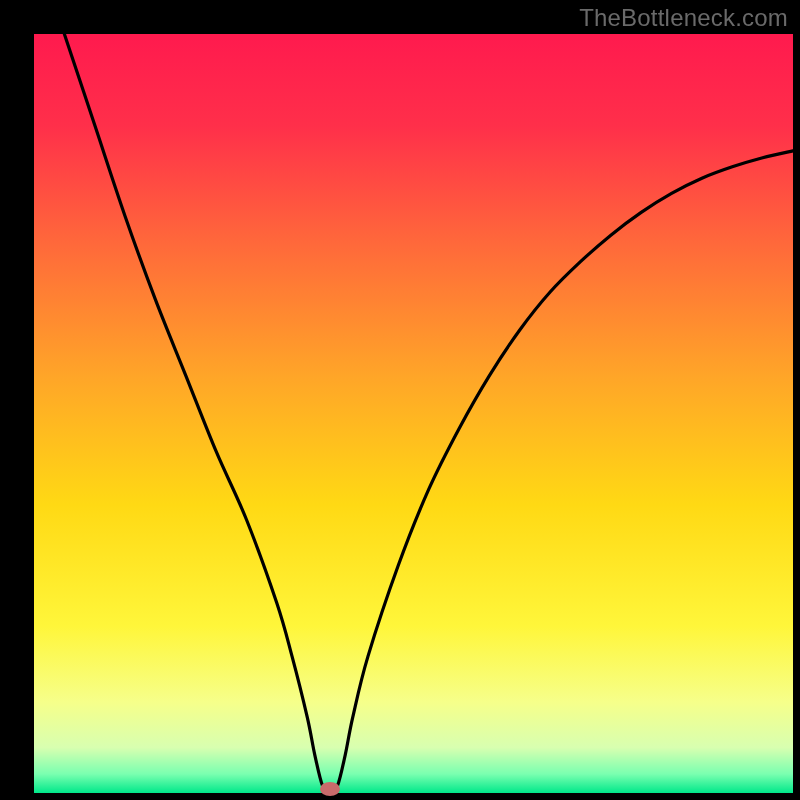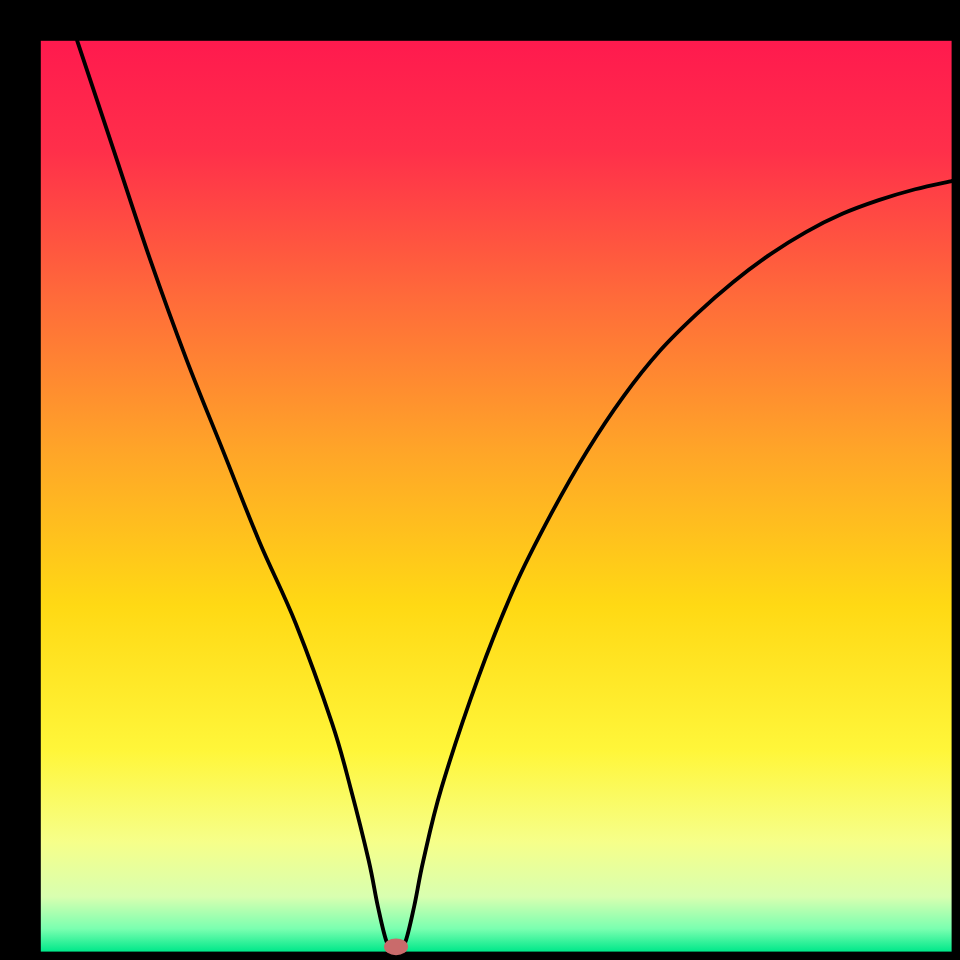--- a/index.html
+++ b/index.html
@@ -28,20 +28,21 @@
     user-select: none;
   }
   svg {
     display: block;
   }
 </style>
 </head>
 <body>
 
 <div class="frame">
+  <div class="watermark">TheBottleneck.com</div>
 
   <svg id="chart-svg" width="800" height="800" viewBox="0 0 800 800">
     <defs>
       <linearGradient id="bg-grad" x1="0" y1="0" x2="0" y2="1">
           <stop offset="0%" stop-color="#ff1a4e"></stop>
           <stop offset="12%" stop-color="#ff2f4a"></stop>
           <stop offset="28.000000000000004%" stop-color="#ff6a3a"></stop>
           <stop offset="45%" stop-color="#ffa528"></stop>
           <stop offset="62%" stop-color="#ffd914"></stop>
           <stop offset="78%" stop-color="#fff63a"></stop>

